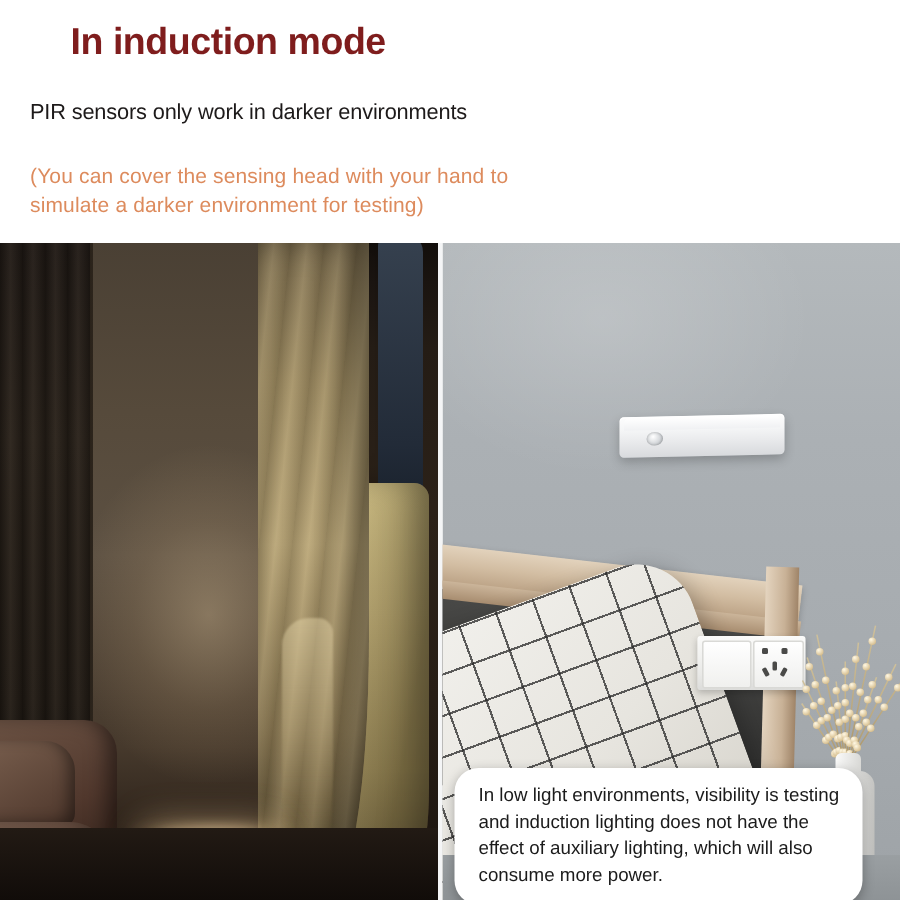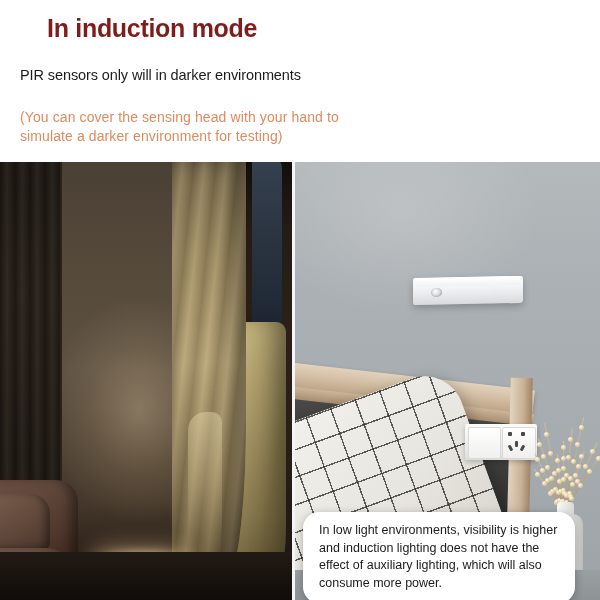--- a/index.html
+++ b/index.html
@@ -456,21 +456,21 @@
   }
   .caption p { margin: 0; }
 </style>
 </head>
 <body>
 
 <div id="page">
 
   <div class="header">
     <div class="title">In induction mode</div>
-    <div class="subline l1">PIR sensors only will in darker environments</div>
+    <div class="subline l1">PIR sensors only work in darker environments</div>
     <div class="note n1">(You can cover the sensing head with your hand to</div>
     <div class="note n2">simulate a darker environment for testing)</div>
   </div>
 
   <div class="photos">
 
     <div class="panel panel-left">
       <div class="scene-dark">
         <div class="wall-main"></div>
         <div class="wall-edge-left"></div>
@@ -597,16 +597,16 @@
         <div class="vase"></div>
 
         <div class="zebra"></div>
         <div class="floor-light"></div>
       </div>
     </div>
   </div>
 
 
   <div class="caption caption-right">
-    <p>In low light environments, visibility is higher and induction lighting does not have the effect of auxiliary lighting, which will also consume more power.</p>
+    <p>In low light environments, visibility is testing and induction lighting does not have the effect of auxiliary lighting, which will also consume more power.</p>
   </div>
 
 </div>
 
 </body></html>

